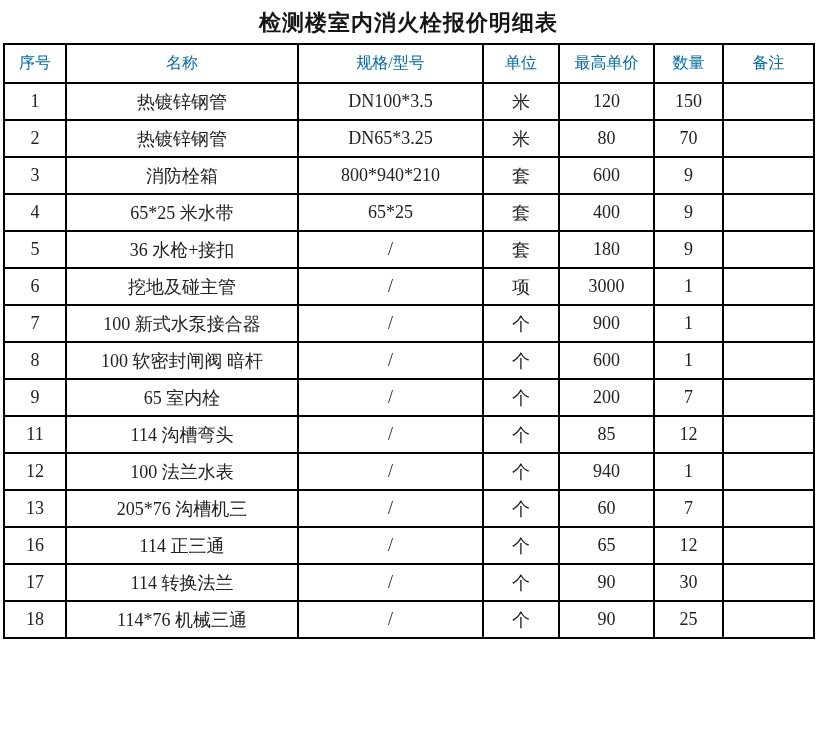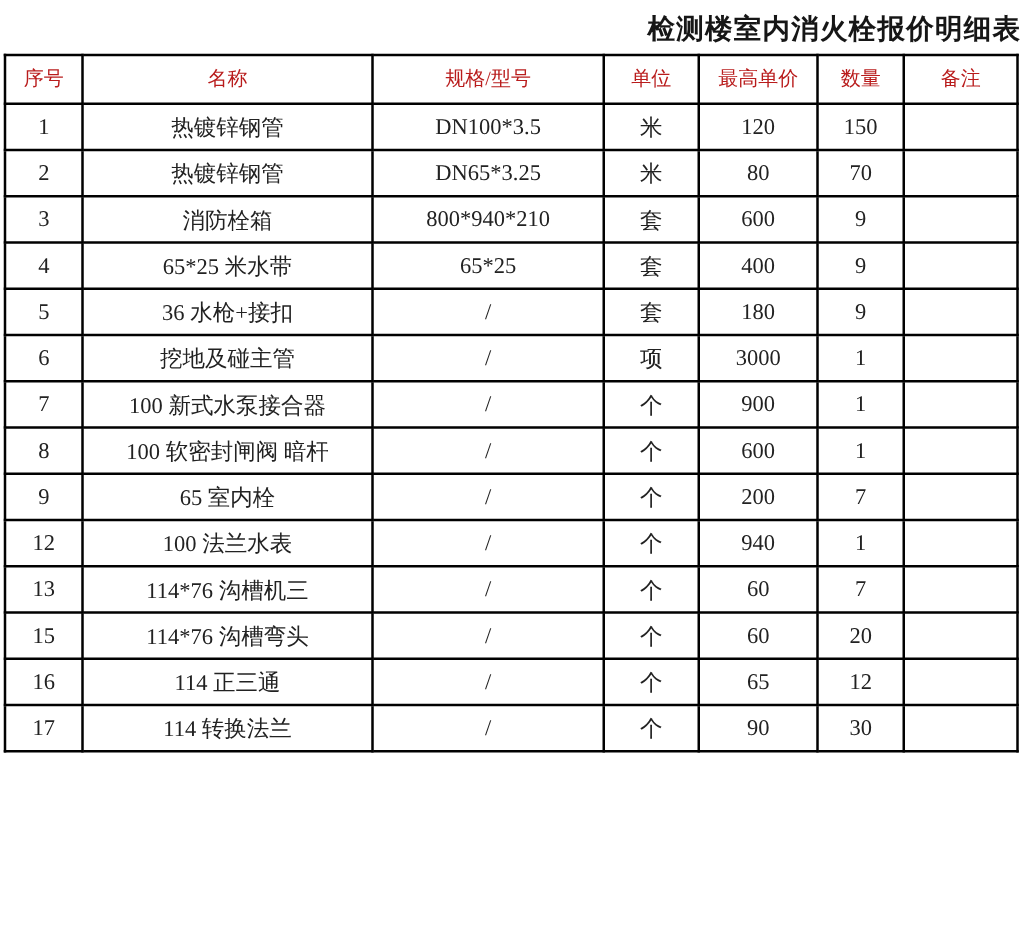--- a/index.html
+++ b/index.html
@@ -12,21 +12,21 @@
     overflow: hidden;
   }
   .page {
     width: 817px;
     height: 755px;
     background: #ffffff;
     position: relative;
   }
   .title {
     margin-top: 8px;
-    text-align: right;
+    text-align: center;
     font-size: 22px;
     font-weight: bold;
     line-height: 30px;
     letter-spacing: 1px;
     color: #161616;
   }
   table.quote {
     border-collapse: collapse;
     table-layout: fixed;
     margin-left: 3px;
@@ -38,21 +38,21 @@
     border: 2px solid #000000;
     text-align: center;
     vertical-align: middle;
     font-weight: normal;
     overflow: hidden;
     white-space: nowrap;
   }
   table.quote th {
     height: 39px;
     font-size: 16px;
-    color: #b91c1c;
+    color: #0369a1;
   }
   table.quote td {
     height: 37px;
     font-size: 18px;
     color: #222222;
   }
   
   col.c0 { width: 62px; }
   col.c1 { width: 232px; }
   col.c2 { width: 185px; }
@@ -164,59 +164,68 @@
         <tr>
           <td>9</td>
           <td>65 室内栓</td>
           <td>/</td>
           <td>个</td>
           <td>200</td>
           <td>7</td>
           <td></td>
         </tr>
         <tr>
+          <td>11</td>
+          <td>114 沟槽弯头</td>
+          <td>/</td>
+          <td>个</td>
+          <td>85</td>
+          <td>12</td>
+          <td></td>
+        </tr>
+        <tr>
           <td>12</td>
           <td>100 法兰水表</td>
           <td>/</td>
           <td>个</td>
           <td>940</td>
           <td>1</td>
           <td></td>
         </tr>
         <tr>
           <td>13</td>
-          <td>114*76 沟槽机三</td>
+          <td>205*76 沟槽机三</td>
           <td>/</td>
           <td>个</td>
           <td>60</td>
           <td>7</td>
           <td></td>
         </tr>
         <tr>
-          <td>15</td>
-          <td>114*76 沟槽弯头</td>
-          <td>/</td>
-          <td>个</td>
-          <td>60</td>
-          <td>20</td>
-          <td></td>
-        </tr>
-        <tr>
           <td>16</td>
           <td>114 正三通</td>
           <td>/</td>
           <td>个</td>
           <td>65</td>
           <td>12</td>
           <td></td>
         </tr>
         <tr>
           <td>17</td>
           <td>114 转换法兰</td>
           <td>/</td>
           <td>个</td>
           <td>90</td>
           <td>30</td>
+          <td></td>
+        </tr>
+        <tr>
+          <td>18</td>
+          <td>114*76 机械三通</td>
+          <td>/</td>
+          <td>个</td>
+          <td>90</td>
+          <td>25</td>
           <td></td>
         </tr>
       </tbody>
   </table>
 </div>
 
 </body></html>

